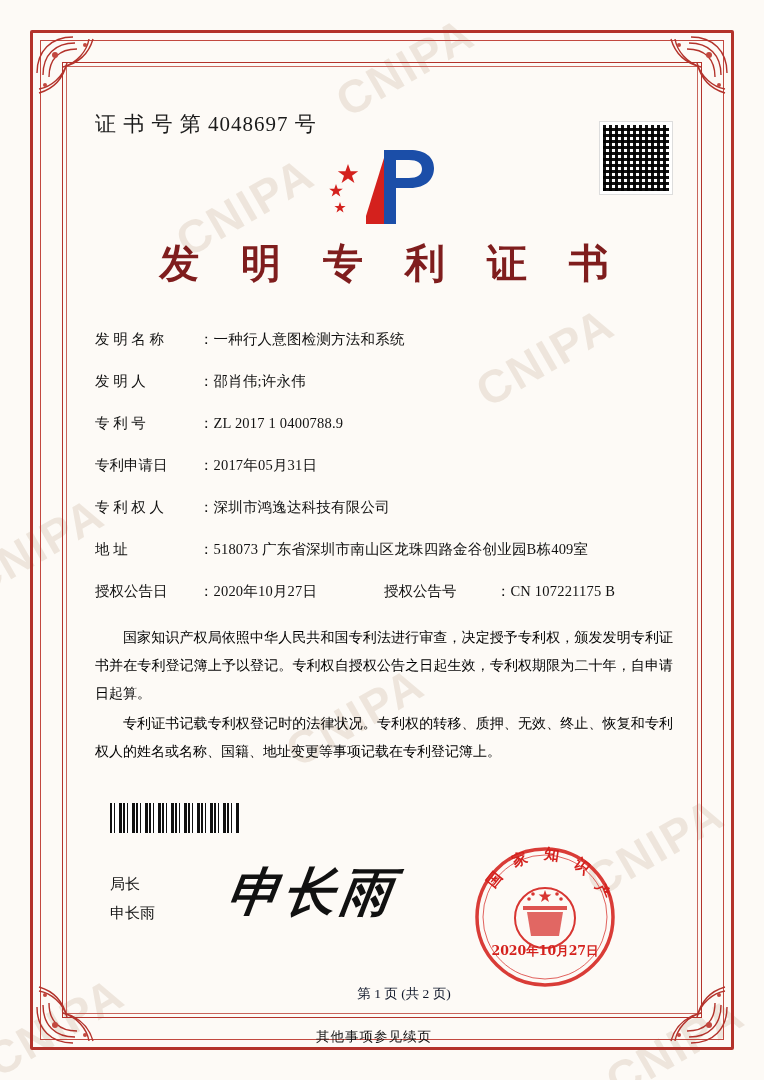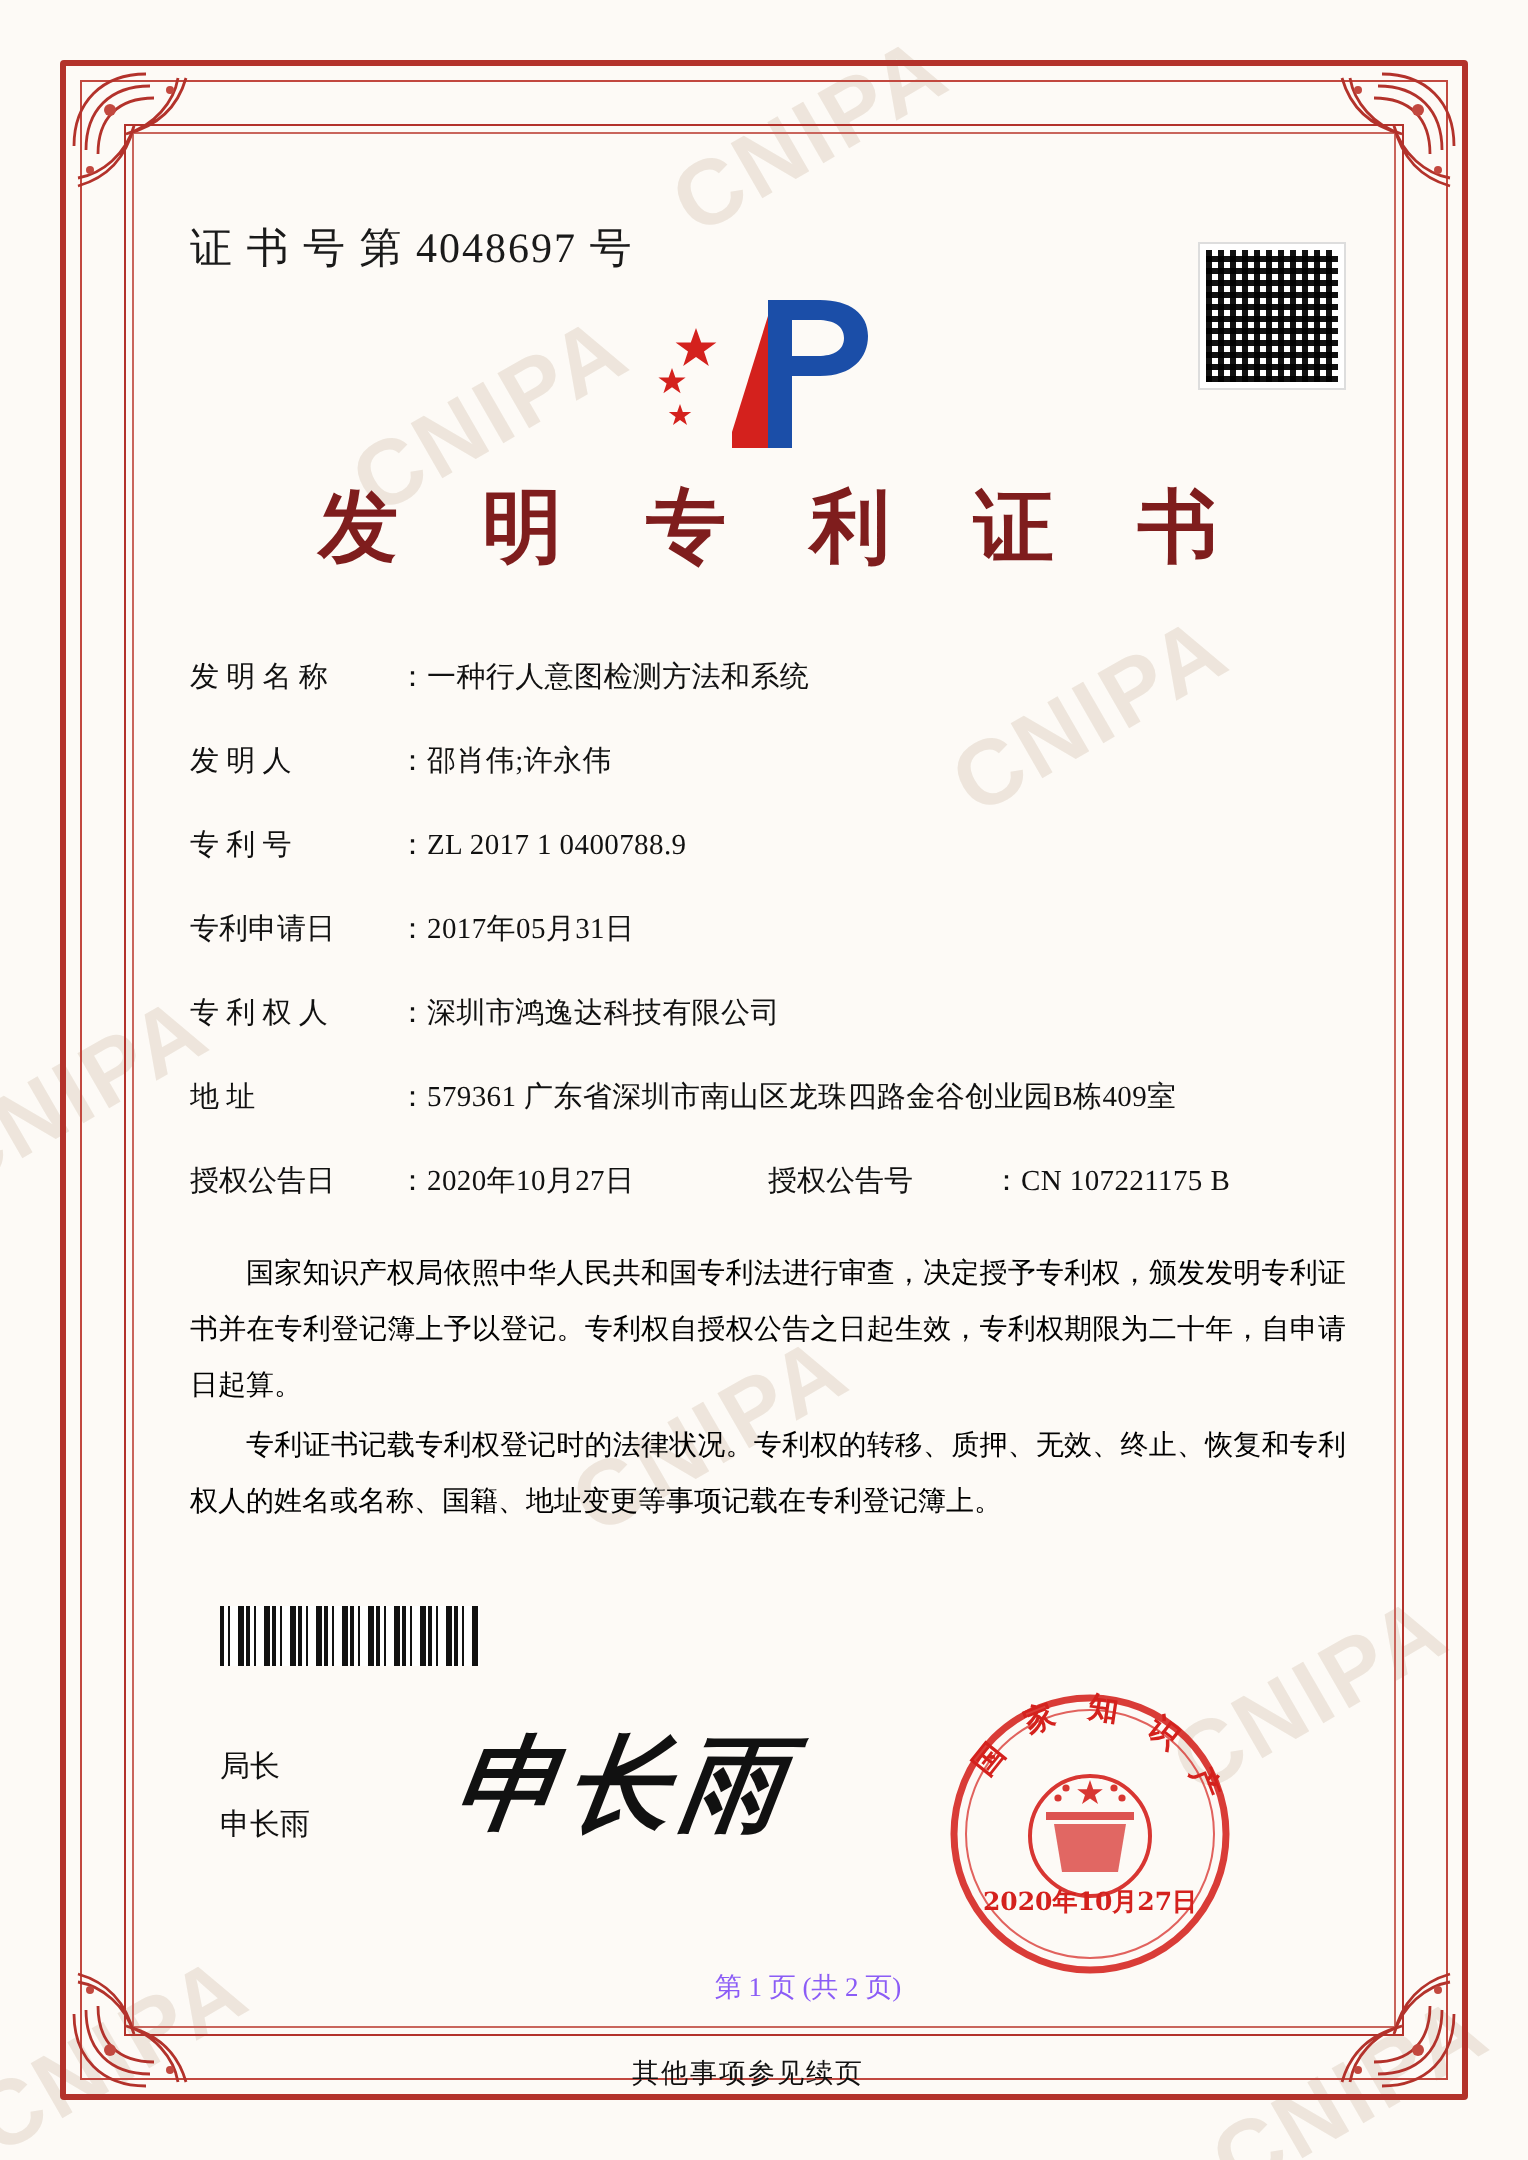--- a/index.html
+++ b/index.html
@@ -206,21 +206,21 @@
     width: 158px;
     height: 158px;
   }
 
   .page-no {
     position: absolute;
     left: 0; right: 0;
     top: 985px;
     text-align: center;
     font-size: 13.5px;
-    color: #8b5cf6;
+    color: #0f172a;
     margin-left: 44px;
   }
   .footer-note {
     position: absolute;
     left: 0; right: 16px;
     top: 1028px;
     text-align: center;
     font-size: 13.5px;
     color: #111;
     letter-spacing: 1px;
@@ -362,21 +362,21 @@
 
       <div class="field-row">
         <span class="f-label">专 利 权 人</span>
         <span class="f-colon">：</span>
         <span class="f-value">深圳市鸿逸达科技有限公司</span>
       </div>
 
       <div class="field-row">
         <span class="f-label">地 址</span>
         <span class="f-colon">：</span>
-        <span class="f-value">579361 广东省深圳市南山区龙珠四路金谷创业园B栋409室</span>
+        <span class="f-value">518073 广东省深圳市南山区龙珠四路金谷创业园B栋409室</span>
       </div>
 
       <div class="field-row row-split">
         <div class="half">
           <span class="f-label">授权公告日</span>
           <span class="f-colon">：</span>
           <span class="f-value">2020年10月27日</span>
         </div>
         <div class="half half2">
           <span class="f-label">授权公告号</span>

